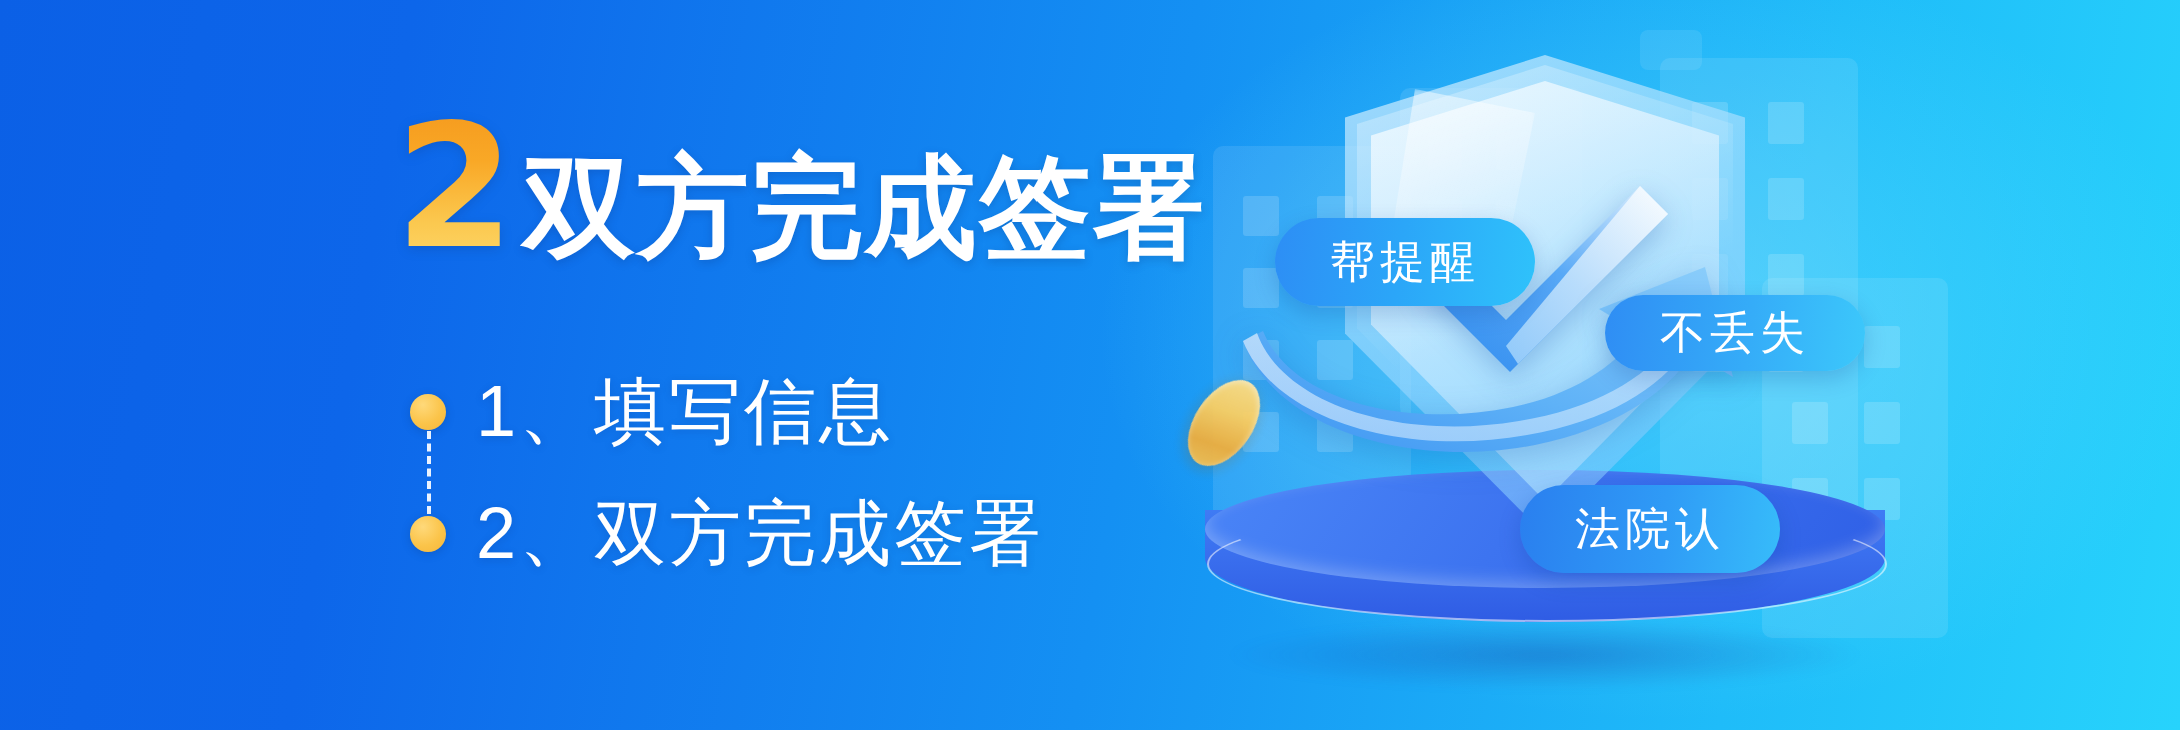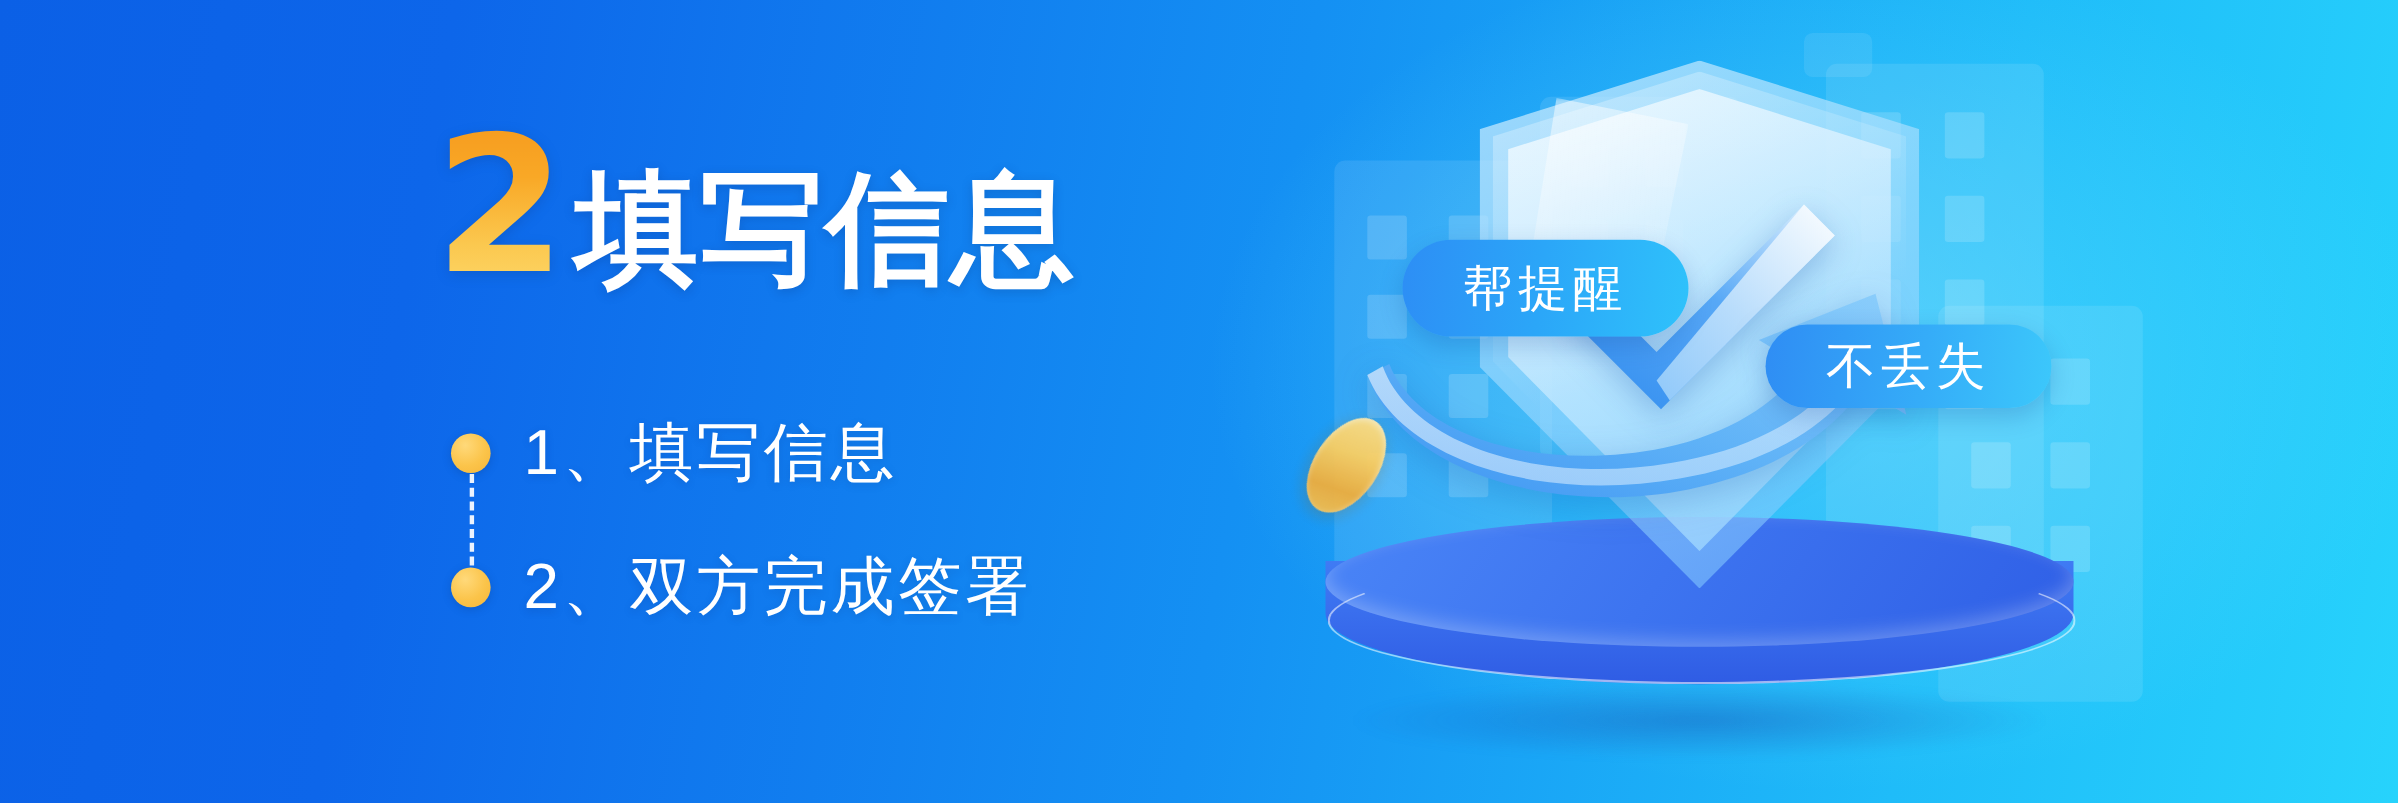--- a/index.html
+++ b/index.html
@@ -49,21 +49,21 @@
   
   .steps{position:absolute;left:410px;top:375px;}
   .step{position:relative;display:flex;align-items:center;height:74px;}
   .step + .step{margin-top:48px;}
   .dot{
     width:36px;height:36px;border-radius:50%;flex:0 0 36px;
     background:radial-gradient(circle at 36% 30%,#FFD97A 0%,#FBC44A 55%,#F6B63A 100%);
     box-shadow:0 2px 8px rgba(10,50,120,.25);
   }
   .step-label{
-    margin-left:30px;color:#ffffff;font-size:58px;font-weight:500;
+    margin-left:30px;color:#ffffff;font-size:72px;font-weight:500;
     letter-spacing:3px;white-space:nowrap;
     text-shadow:0 2px 8px rgba(7,46,116,.18);
   }
   .connector{
     position:absolute;left:17px;top:56px;width:0;height:108px;
     border-left:4px dashed rgba(255,255,255,.92);
   }
 
   
   .art{position:absolute;left:1150px;top:0;width:1030px;height:730px;}
@@ -202,21 +202,21 @@
       <div class="win" style="left:102px;top:124px;width:36px;height:42px;"></div>
       <div class="win" style="left:30px;top:200px;width:36px;height:42px;"></div>
       <div class="win" style="left:102px;top:200px;width:36px;height:42px;"></div>
     </div>
   </div>
 
   <div class="copy">
 
     <div class="headline">
       <span class="hl-num">2</span>
-      <span class="hl-text">填写信息</span>
+      <span class="hl-text">双方完成签署</span>
     </div>
 
     <div class="steps">
 
       <div class="step">
         <span class="dot"></span>
         <span class="step-label">1、填写信息</span>
         <span class="connector"></span>
       </div>
 
@@ -280,15 +280,18 @@
     </svg>
 
     <div class="coin"></div>
 
     <div class="pill pill-1">
       <span>帮提醒</span>
     </div>
     <div class="pill pill-2">
       <span>不丢失</span>
     </div>
+    <div class="pill pill-3">
+      <span>法院认</span>
+    </div>
 
   </div>
 </div>
 
 </body></html>

